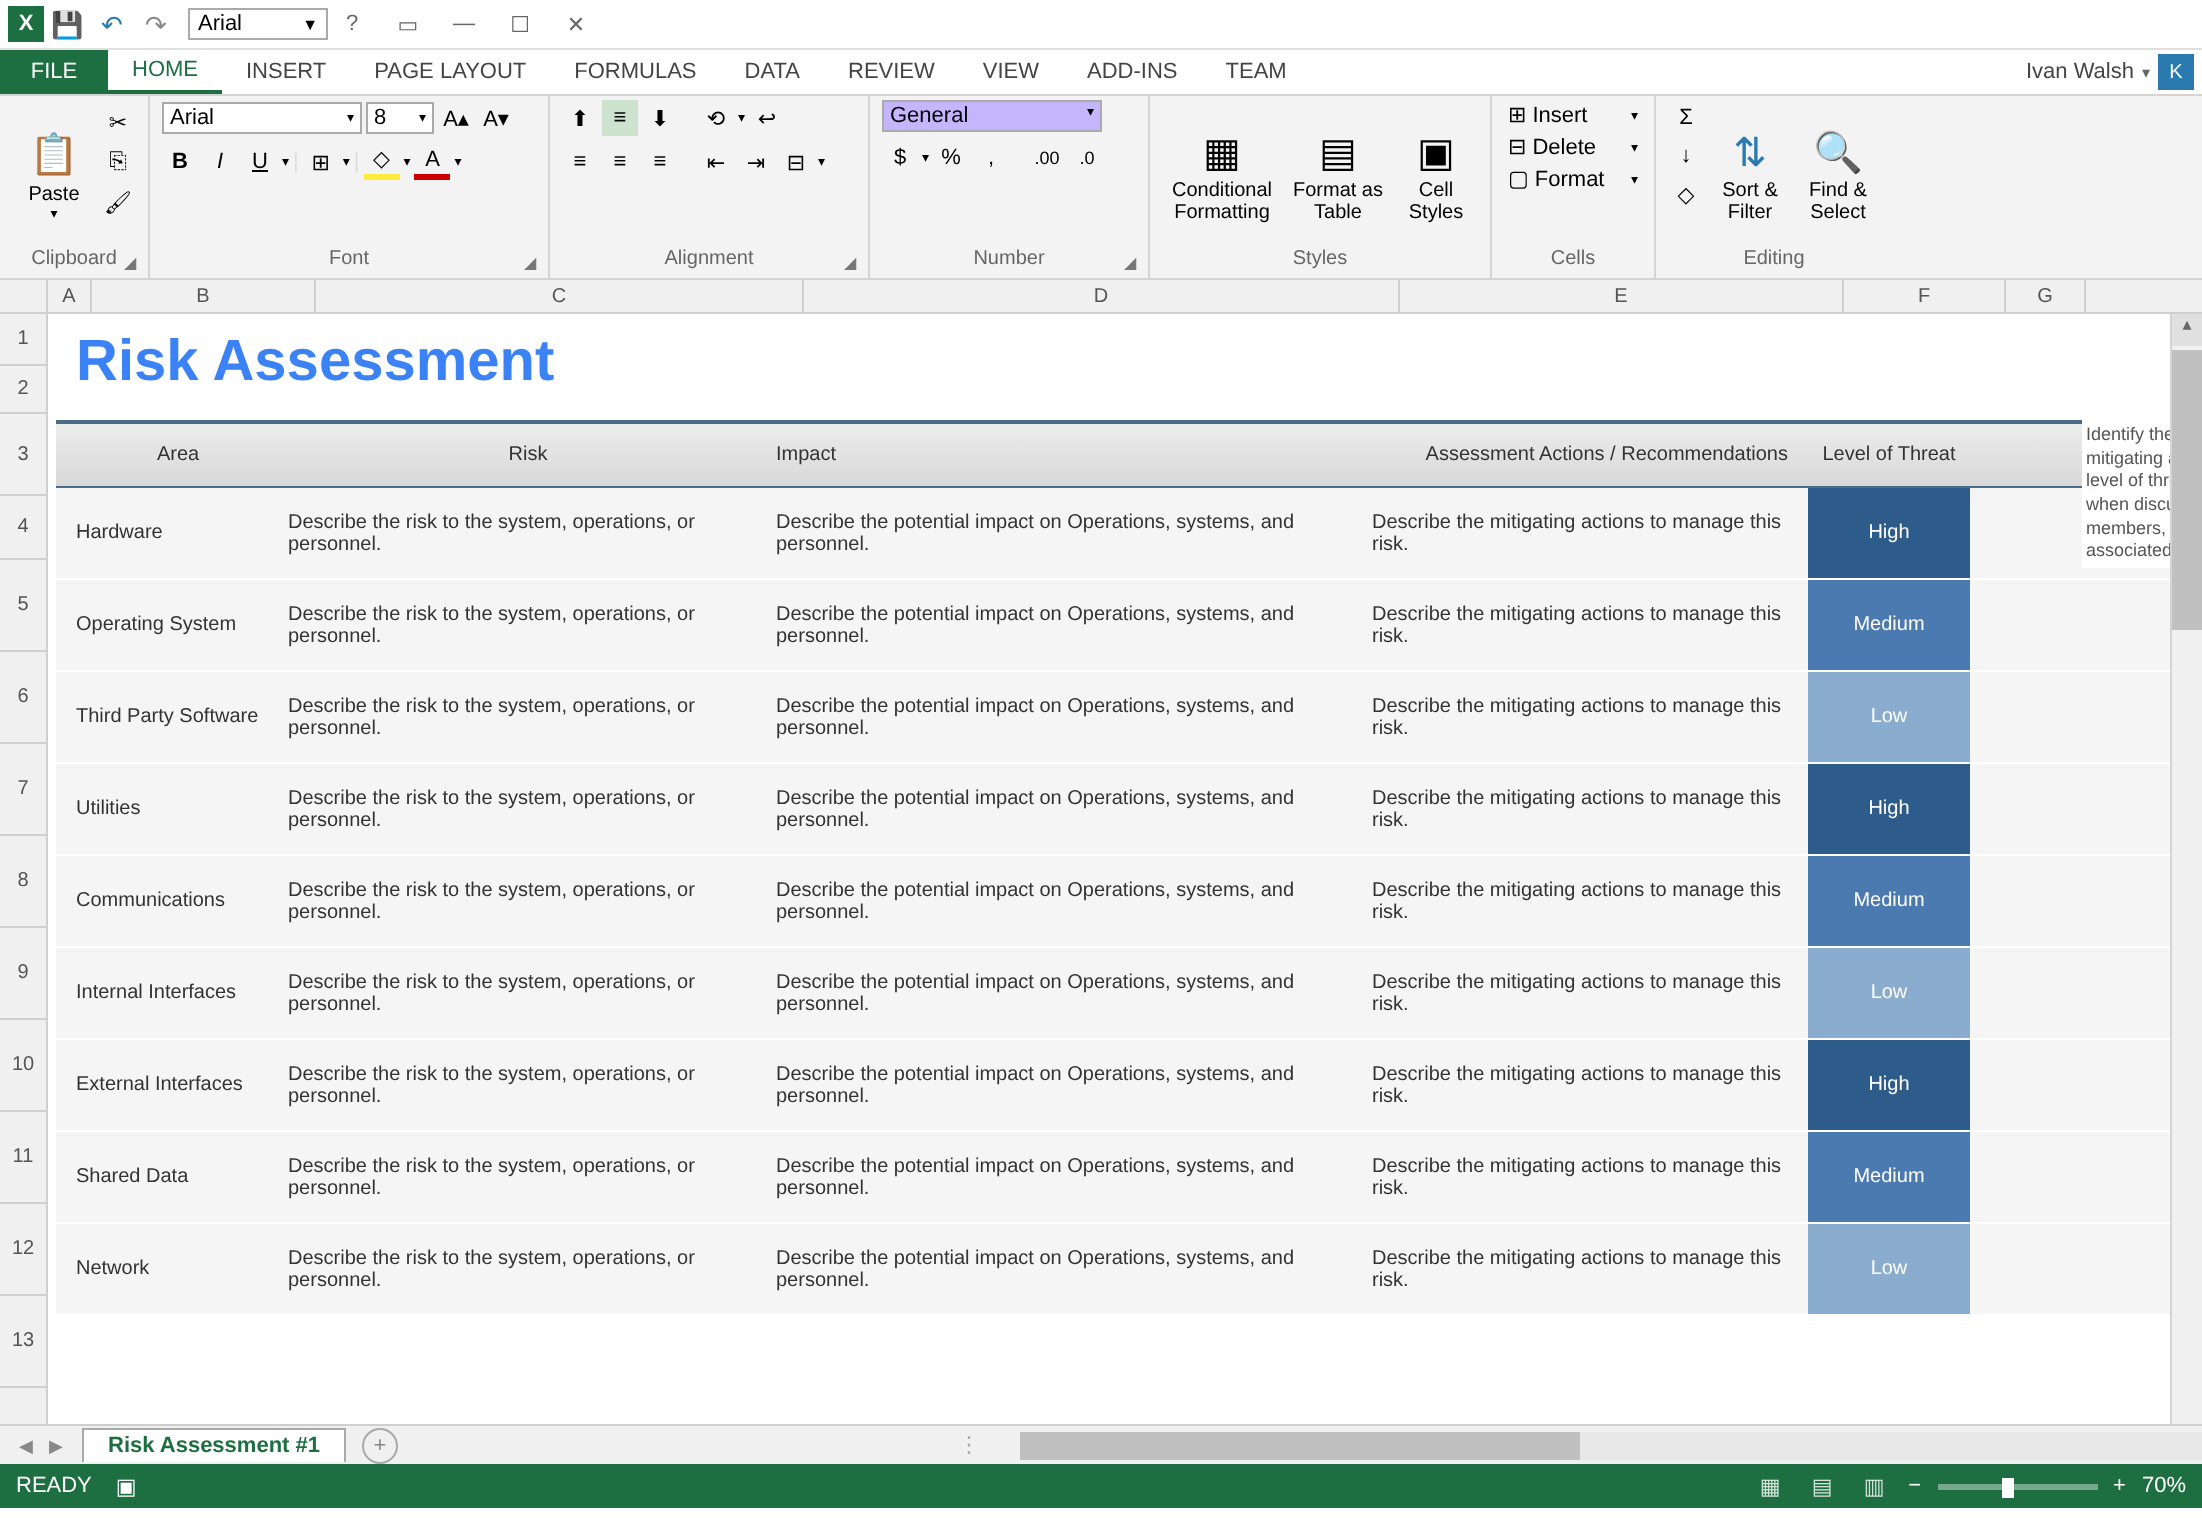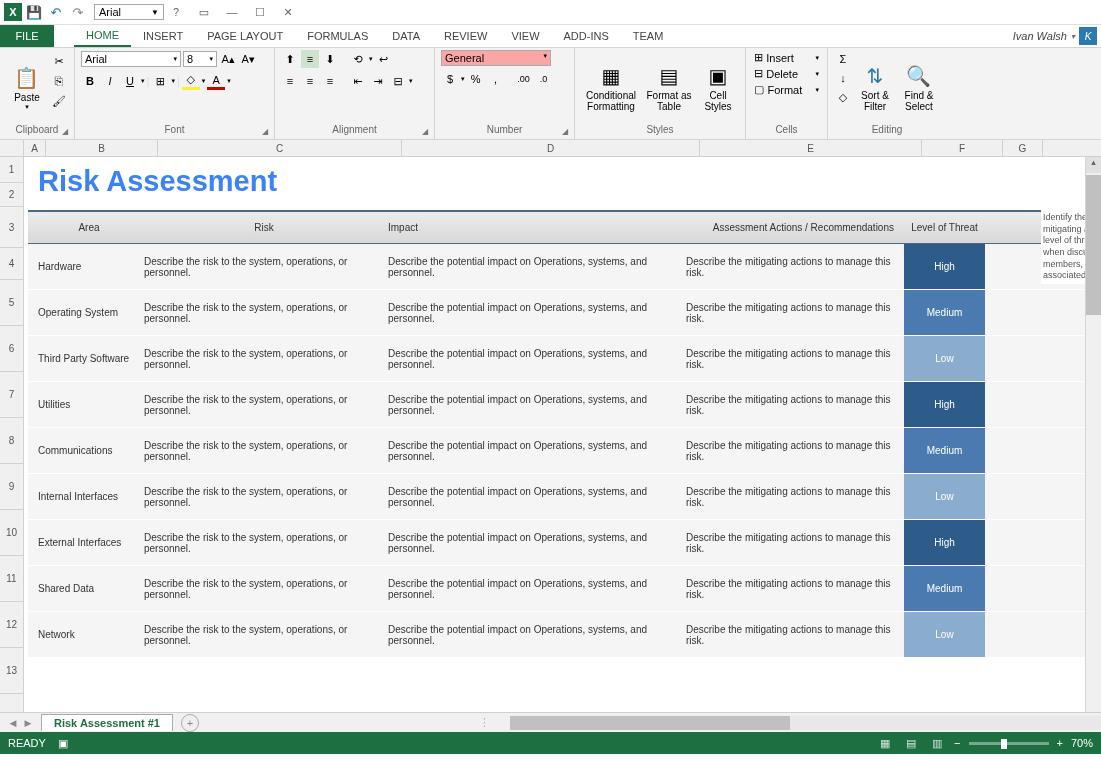--- a/index.html
+++ b/index.html
@@ -9,38 +9,38 @@
 .titlebar { background: #fff; height: 25px; display: flex; align-items: center; padding: 0 4px; border-bottom: 1px solid #e0e0e0; }
 .qat { display: flex; align-items: center; gap: 2px; }
 .qat-icon { width: 20px; height: 20px; display: flex; align-items: center; justify-content: center; font-size: 13px; cursor: pointer; }
 .excel-icon { background: #1d6f42; color: #fff; width: 18px; height: 18px; display: flex; align-items: center; justify-content: center; font-weight: bold; font-size: 11px; }
 .font-select-qat { border: 1px solid #aaa; padding: 1px 4px; font-size: 11px; width: 70px; display: flex; justify-content: space-between; align-items: center; background: #fff; margin-left: 4px; }
 .title-center { flex: 1; text-align: center; color: #555; font-size: 12px; }
 .title-right { display: flex; gap: 4px; align-items: center; }
 .wnd-btn { width: 24px; height: 20px; display: flex; align-items: center; justify-content: center; cursor: pointer; color: #666; }
 
 
-.ribbon-tabs { display: flex; height: 23px; background: #fff; border-bottom: 1px solid #d4d4d4; align-items: stretch; gap: 20px; }
+.ribbon-tabs { display: flex; height: 23px; background: #fff; border-bottom: 1px solid #d4d4d4; align-items: stretch; }
 .file-tab { background: #1d6f42; color: #fff; width: 54px; display: flex; align-items: center; justify-content: center; font-size: 11px; cursor: pointer; }
 .rib-tab { padding: 0 12px; display: flex; align-items: center; font-size: 11px; color: #444; cursor: pointer; }
 .rib-tab.active { color: #1d6f42; border-bottom: 2px solid #1d6f42; background: #fff; }
-.tabs-right { margin-left: auto; display: flex; align-items: center; gap: 4px; padding-right: 4px; font-style: italic; }
+.tabs-right { margin-left: auto; display: flex; align-items: center; gap: 4px; padding-right: 4px; }
 .user-name { color: #444; font-size: 11px; }
 .user-badge { background: #2a7ab0; color: #fff; width: 18px; height: 18px; display: flex; align-items: center; justify-content: center; font-size: 10px; }
 
 
 .ribbon { background: #f3f3f3; height: 92px; display: flex; border-bottom: 1px solid #d4d4d4; }
 .rib-group { border-right: 1px solid #d4d4d4; padding: 2px 6px; display: flex; flex-direction: column; position: relative; }
 .rib-group-label { text-align: center; font-size: 10px; color: #666; margin-top: auto; padding-bottom: 2px; }
 .rib-big-btn { display: flex; flex-direction: column; align-items: center; justify-content: center; width: 42px; cursor: pointer; padding: 2px; }
 .rib-big-icon { width: 28px; height: 28px; display: flex; align-items: center; justify-content: center; font-size: 20px; }
 .rib-small-row { display: flex; gap: 2px; align-items: center; margin-bottom: 2px; }
 .rib-small { width: 18px; height: 18px; display: flex; align-items: center; justify-content: center; cursor: pointer; font-size: 11px; }
 .font-combo { border: 1px solid #aaa; padding: 1px 3px; font-size: 11px; background: #fff; display: flex; align-items: center; justify-content: space-between; }
-.format-combo { border: 1px solid #aaa; padding: 1px 3px; font-size: 11px; background: #fca5a5; width: 110px; display: flex; justify-content: space-between; gap: 24px; }
+.format-combo { border: 1px solid #aaa; padding: 1px 3px; font-size: 11px; background: #c4b5fd; width: 110px; display: flex; justify-content: space-between; gap: 24px; }
 .rib-content { display: flex; gap: 2px; flex: 1; }
 .cell-menu-item { display: flex; align-items: center; gap: 3px; font-size: 11px; padding: 1px 2px; cursor: pointer; }
 
 
 .col-headers { display: flex; height: 17px; background: #f0f0f0; border-bottom: 1px solid #d0d0d0; }
 .corner-cell { width: 24px; border-right: 1px solid #d0d0d0; background: #f0f0f0; }
 .col-hdr { border-right: 1px solid #d0d0d0; text-align: center; font-size: 10px; color: #555; display: flex; align-items: center; justify-content: center; }
 
 
 .grid-wrap { display: flex; height: 555px; position: relative; }

